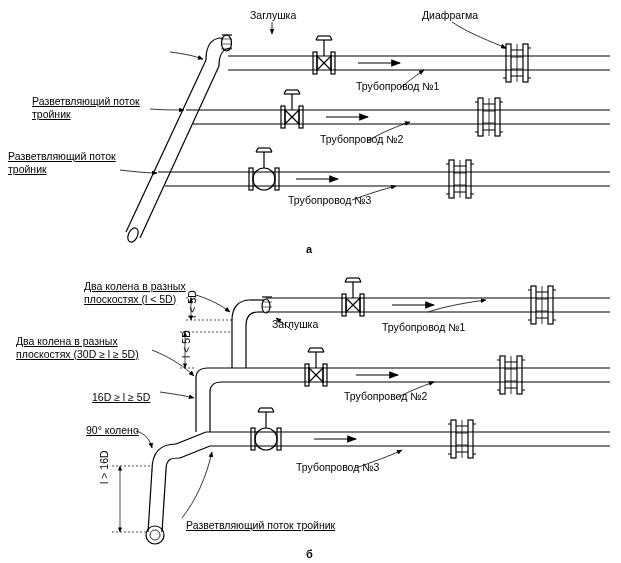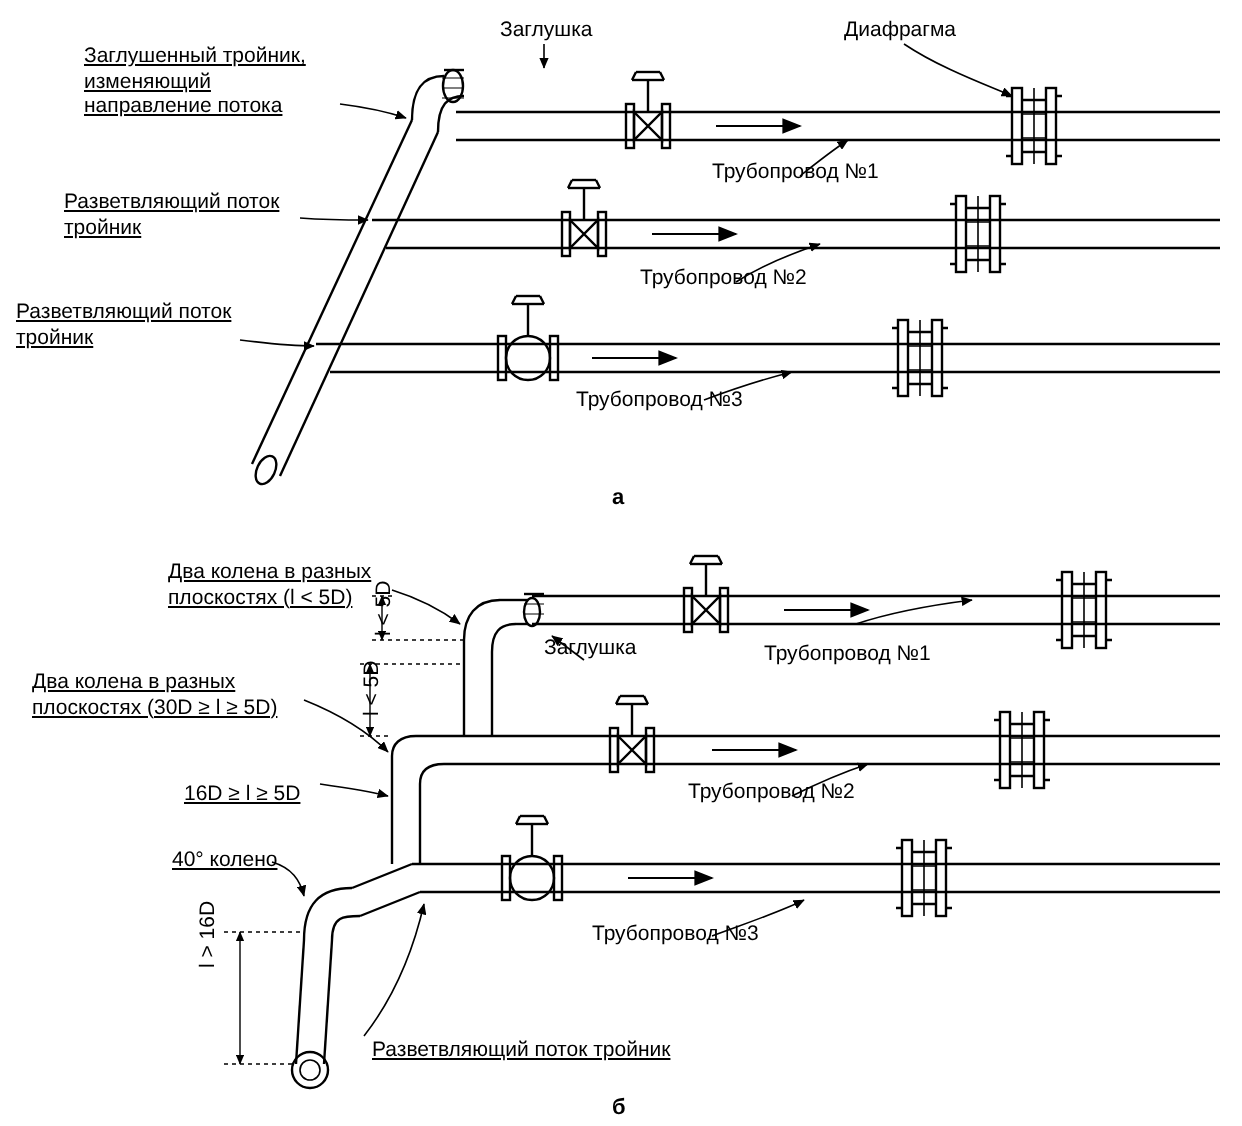--- a/index.html
+++ b/index.html
@@ -271,23 +271,20 @@
       <path d="M152 350 C 172 358, 186 368, 194 376" marker-end="url(#arrh2)"></path>
       <path d="M160 392 C 174 394, 186 396, 194 398" marker-end="url(#arrh2)"></path>
       <path d="M136 431 C 146 434, 150 440, 152 448" marker-end="url(#arrh2)"></path>
       <path d="M428 312 C 446 306, 470 302, 486 300" marker-end="url(#arrh2)"></path>
       <path d="M396 398 C 408 392, 422 386, 434 382" marker-end="url(#arrh2)"></path>
       <path d="M356 468 C 372 462, 390 456, 402 450" marker-end="url(#arrh2)"></path>
       <path d="M182 518 C 196 500, 206 478, 212 452" marker-end="url(#arrh2)"></path>
     </g>
   </svg>
 
-  <div class="lbl under" style="left:42px; top:22px; width:140px;">Заглушенный тройник,
-изменяющий
-направление потока</div>
 
   <div class="lbl" style="left:250px; top:9px;">Заглушка</div>
 
   <div class="lbl" style="left:422px; top:9px;">Диафрагма</div>
 
   <div class="lbl under" style="left:32px; top:95px; width:130px;">Разветвляющий поток
 тройник</div>
 
   <div class="lbl under" style="left:8px; top:150px; width:130px;">Разветвляющий поток
 тройник</div>
@@ -307,21 +304,21 @@
 
   <div class="lbl" style="left:382px; top:321px;">Трубопровод №1</div>
 
   <div class="lbl under" style="left:16px; top:335px; width:150px;">Два колена в разных
 плоскостях (30D ≥ l ≥ 5D)</div>
 
   <div class="lbl" style="left:344px; top:390px;">Трубопровод №2</div>
 
   <div class="lbl under" style="left:92px; top:391px;">16D ≥ l ≥ 5D</div>
 
-  <div class="lbl under" style="left:86px; top:424px;">40° колено</div>
+  <div class="lbl under" style="left:86px; top:424px;">90° колено</div>
 
   <div class="lbl" style="left:296px; top:461px;">Трубопровод №3</div>
 
   <div class="lbl" style="left:98px; top:484px; transform:rotate(-90deg); transform-origin:left top;">l &gt; 16D</div>
 
   <div class="lbl" style="left:186px; top:318px; transform:rotate(-90deg); transform-origin:left top;">l &lt; 5D</div>
 
   <div class="lbl" style="left:180px; top:358px; transform:rotate(-90deg); transform-origin:left top;">l &lt; 5D</div>
 
   <div class="lbl under" style="left:186px; top:519px;">Разветвляющий поток тройник</div>

